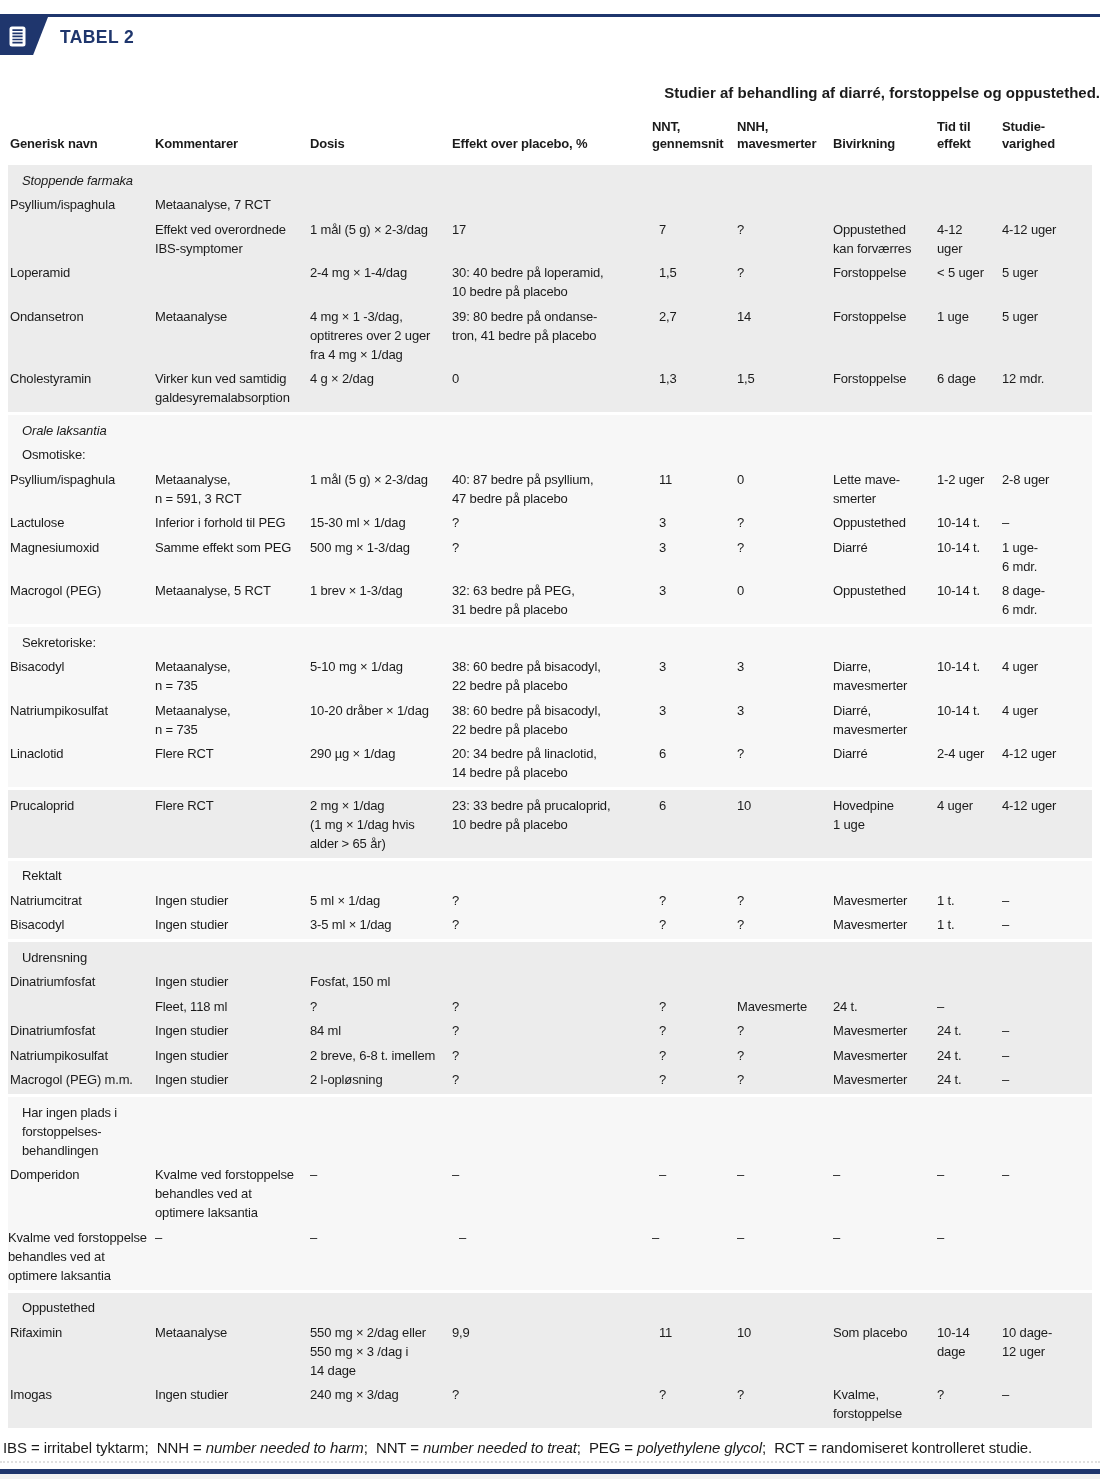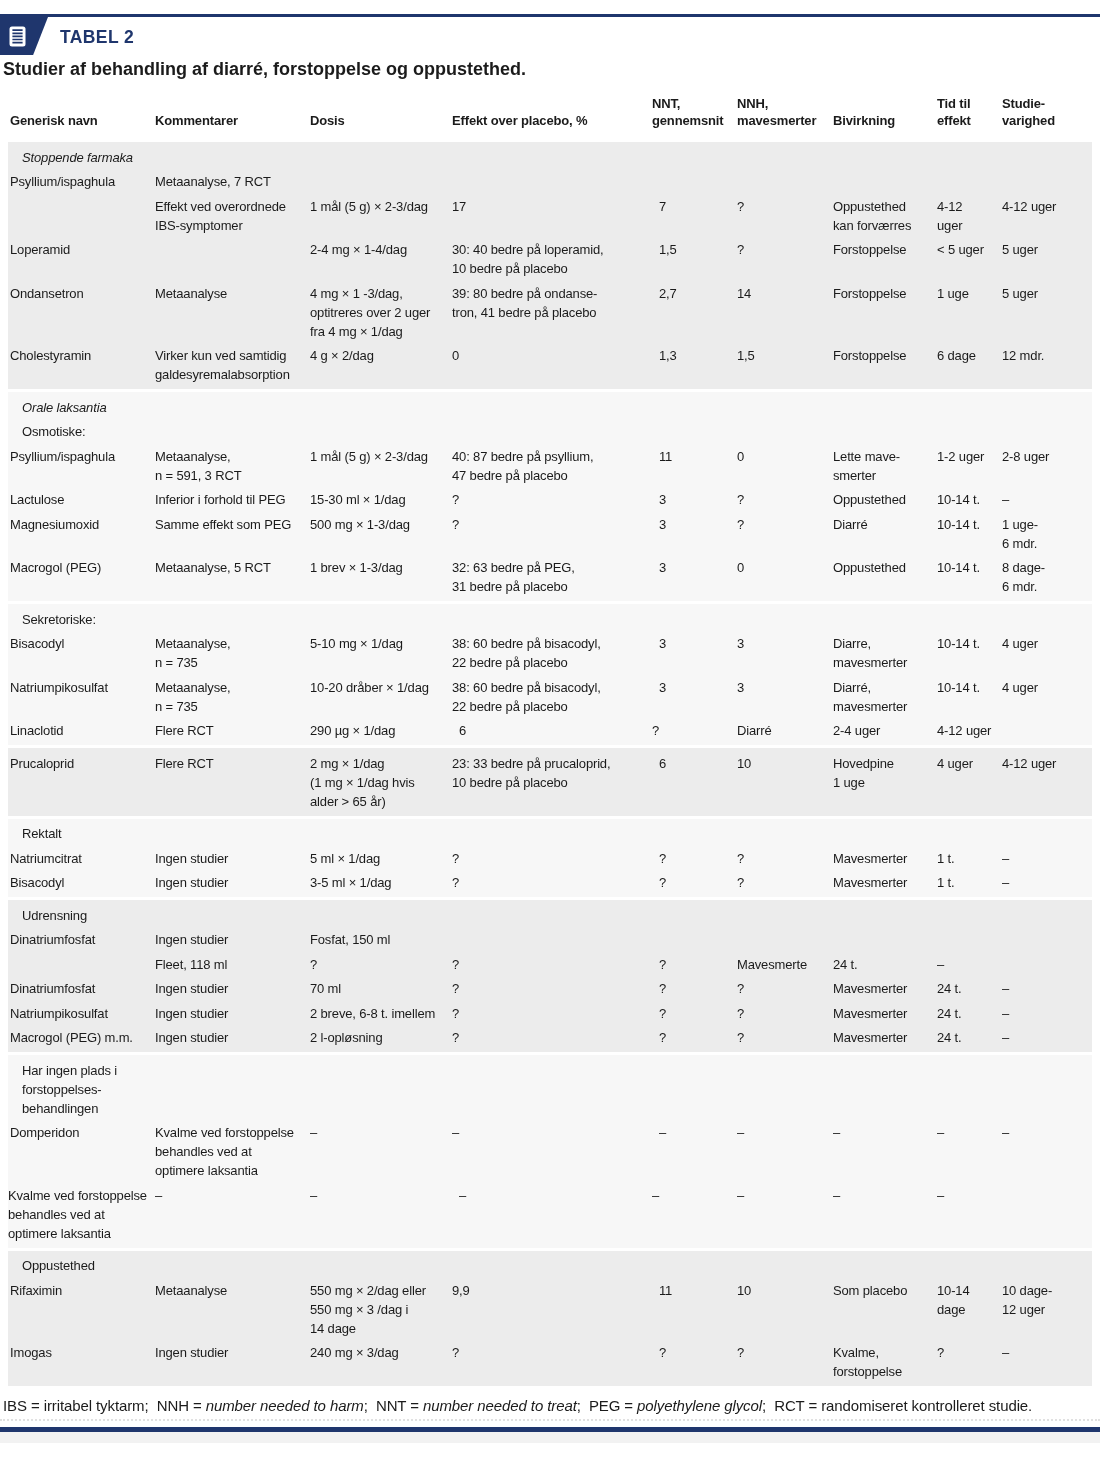--- a/index.html
+++ b/index.html
@@ -15,21 +15,21 @@
   .banner {
     width:48px; height:38px; background:var(--navy,#1f366d);
     clip-path:polygon(0 0,100% 0,69% 100%,0 100%);
     display:flex; align-items:center; padding-left:9px;
   }
   .banner svg { display:block; }
   .banner-title {
     color:var(--navy,#1f366d); font-weight:bold; font-size:17.5px;
     letter-spacing:.4px; margin-left:12px; margin-top:2px;
   }
-  .subtitle { font-weight:bold; font-size:18px; margin:7px 0 0 3px; line-height:15px; }
+  .subtitle { font-weight:bold; font-size:15px; margin:30px 0 0 3px; line-height:15px;text-align:right; }
   .tbl { margin:18px 8px 0 8px; font-size:13px; letter-spacing:-0.15px; }
   .grid { display:grid; grid-template-columns:147px 155px 142px 200px 85px 96px 104px 65px 1fr; }
   .thead .cell {
     font-weight:bold; align-self:end; white-space:pre-line;
     line-height:17px; padding-bottom:10px;
   }
   .band { margin-top:3px; padding:3px 0 2px; }
   .band.gray  { background:var(--band-gray,#ececec); }
   .band.light { background:var(--band-light,#f7f7f7); }
   .row { padding:2.5px 0 3px; line-height:19px; }
@@ -245,20 +245,22 @@
             <div class="cell c6">3</div>
             <div class="cell c7">Diarré,
 mavesmerter</div>
             <div class="cell c8">10-14 t.</div>
             <div class="cell c9">4 uger</div>
           </div>
           <div class="row grid data">
             <div class="cell c1">Linaclotid</div>
             <div class="cell c2">Flere RCT</div>
             <div class="cell c3">290 µg × 1/dag</div>
+            <div class="cell c4">20: 34 bedre på linaclotid,
+14 bedre på placebo</div>
             <div class="cell c5">6</div>
             <div class="cell c6">?</div>
             <div class="cell c7">Diarré</div>
             <div class="cell c8">2-4 uger</div>
             <div class="cell c9">4-12 uger</div>
           </div>
         </div>
         <div class="band gray">
           <div class="row grid data">
             <div class="cell c1">Prucaloprid</div>
@@ -325,21 +327,21 @@
             <div class="cell c4">?</div>
             <div class="cell c5">?</div>
             <div class="cell c6">Mavesmerte</div>
             <div class="cell c7">24 t.</div>
             <div class="cell c8">–</div>
             <div class="cell c9"></div>
           </div>
           <div class="row grid data">
             <div class="cell c1">Dinatriumfosfat</div>
             <div class="cell c2">Ingen studier</div>
-            <div class="cell c3">70 ml</div>
+            <div class="cell c3">84 ml</div>
             <div class="cell c4">?</div>
             <div class="cell c5">?</div>
             <div class="cell c6">?</div>
             <div class="cell c7">Mavesmerter</div>
             <div class="cell c8">24 t.</div>
             <div class="cell c9">–</div>
           </div>
           <div class="row grid data">
             <div class="cell c1">Natriumpikosulfat</div>
             <div class="cell c2">Ingen studier</div>

